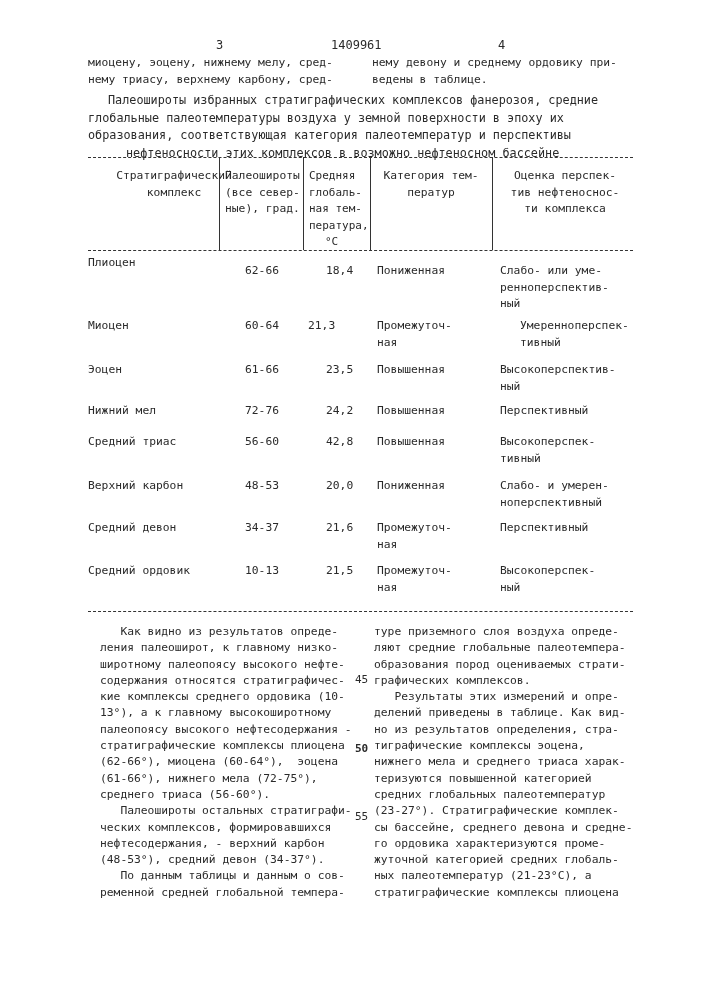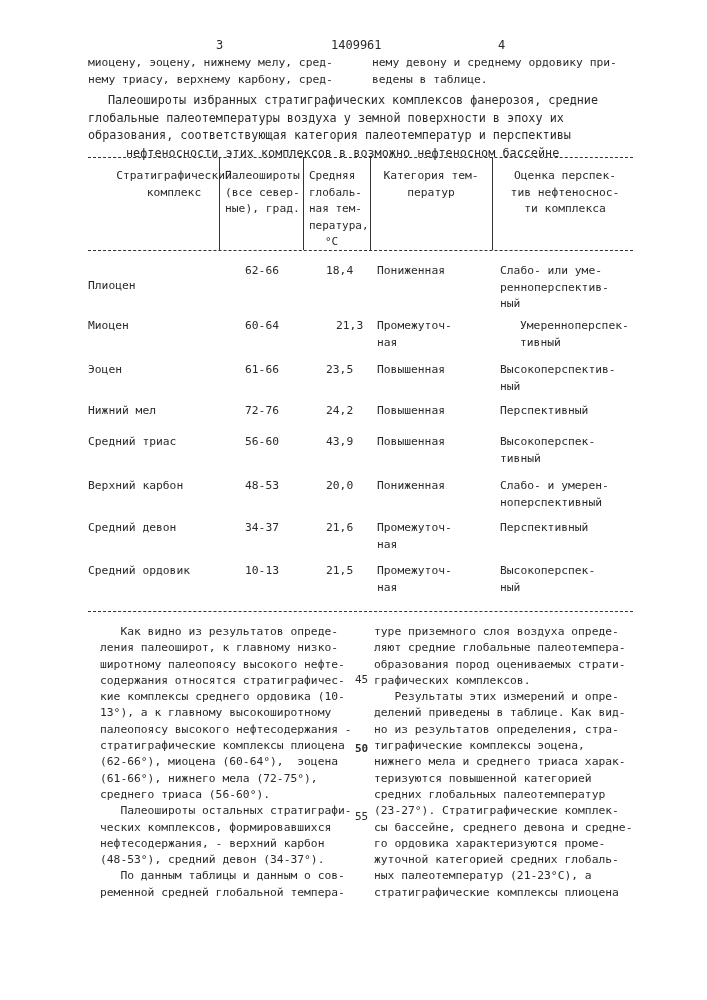--- a/index.html
+++ b/index.html
@@ -73,21 +73,21 @@
   <div>ператур</div>
 </div>
 <div class="cell center" style="left:495px; top:168px; width:140px;">
   <div>Оценка перспек-</div>
   <div>тив нефтеноснос-</div>
   <div>ти комплекса</div>
 </div>
 
 <div id="table-body">
     <div>
-      <div class="cell" style="left: 88px; top: 278px; text-align: right;">
+      <div class="cell" style="left: 88px; top: 255px; text-align: right;">
         <div>Плиоцен</div>
       </div>
       <div class="cell" style="left: 245px; top: 263px;">
         <div>62-66</div>
       </div>
       <div class="cell" style="left: 326px; top: 263px;">
         <div>18,4</div>
       </div>
       <div class="cell" style="left: 377px; top: 263px;">
         <div>Пониженная</div>
@@ -98,21 +98,21 @@
         <div>ный</div>
       </div>
     </div>
     <div>
       <div class="cell" style="left: 88px; top: 318px;">
         <div>Миоцен</div>
       </div>
       <div class="cell" style="left: 245px; top: 318px;">
         <div>60-64</div>
       </div>
-      <div class="cell" style="left: 336px; top: 318px;">
+      <div class="cell" style="left: 308px; top: 318px;">
         <div>21,3</div>
       </div>
       <div class="cell" style="left: 377px; top: 318px;">
         <div>Промежуточ-</div>
         <div>ная</div>
       </div>
       <div class="cell" style="left: 520px; top: 318px;">
         <div>Умеренноперспек-</div>
         <div>тивный</div>
       </div>
@@ -153,21 +153,21 @@
       </div>
     </div>
     <div>
       <div class="cell" style="left: 88px; top: 434px;">
         <div>Средний триас</div>
       </div>
       <div class="cell" style="left: 245px; top: 434px;">
         <div>56-60</div>
       </div>
       <div class="cell" style="left: 326px; top: 434px;">
-        <div>43,9</div>
+        <div>42,8</div>
       </div>
       <div class="cell" style="left: 377px; top: 434px;">
         <div>Повышенная</div>
       </div>
       <div class="cell" style="left: 500px; top: 434px;">
         <div>Высокоперспек-</div>
         <div>тивный</div>
       </div>
     </div>
     <div>

